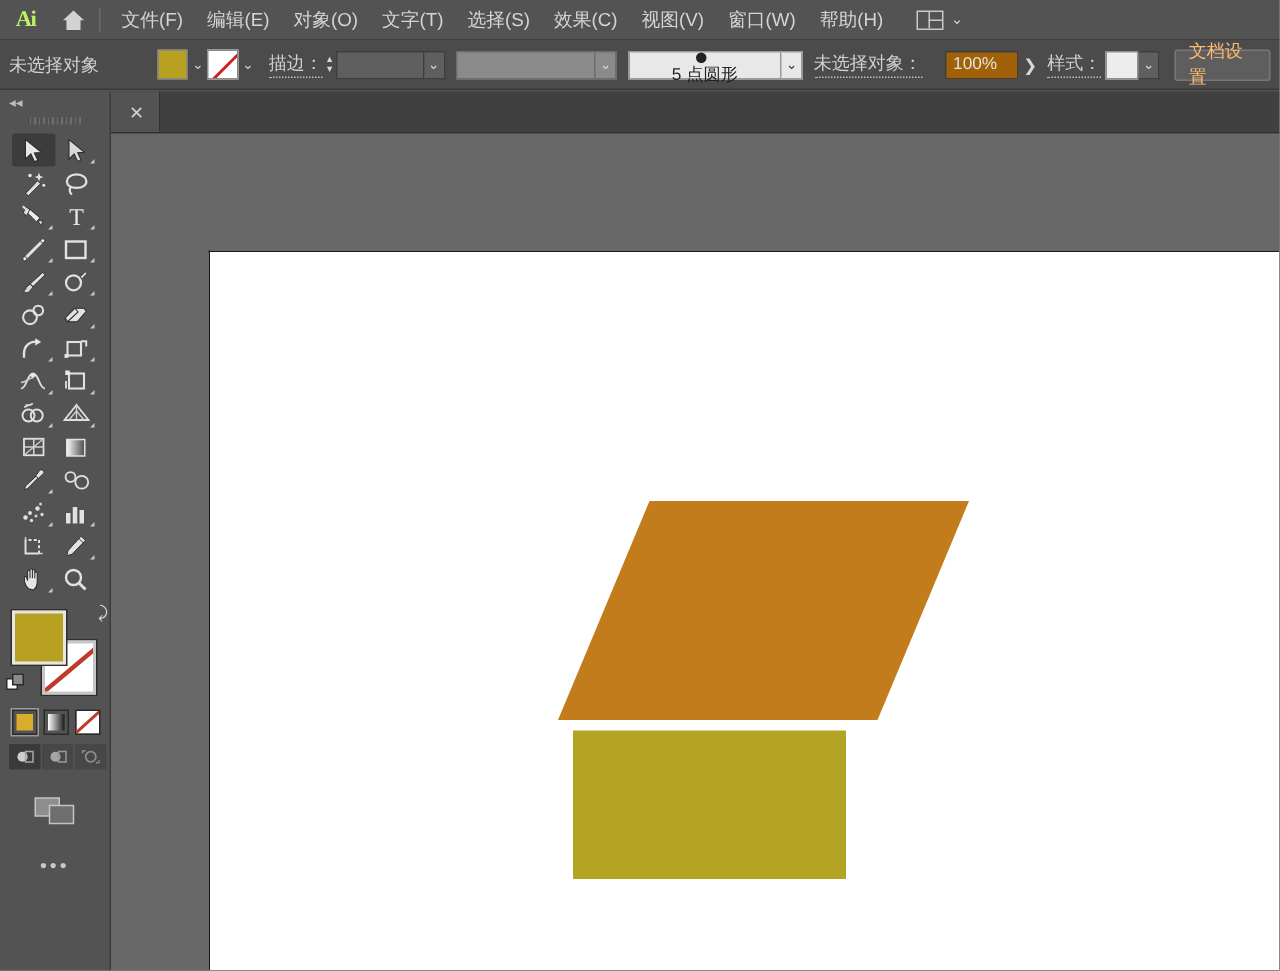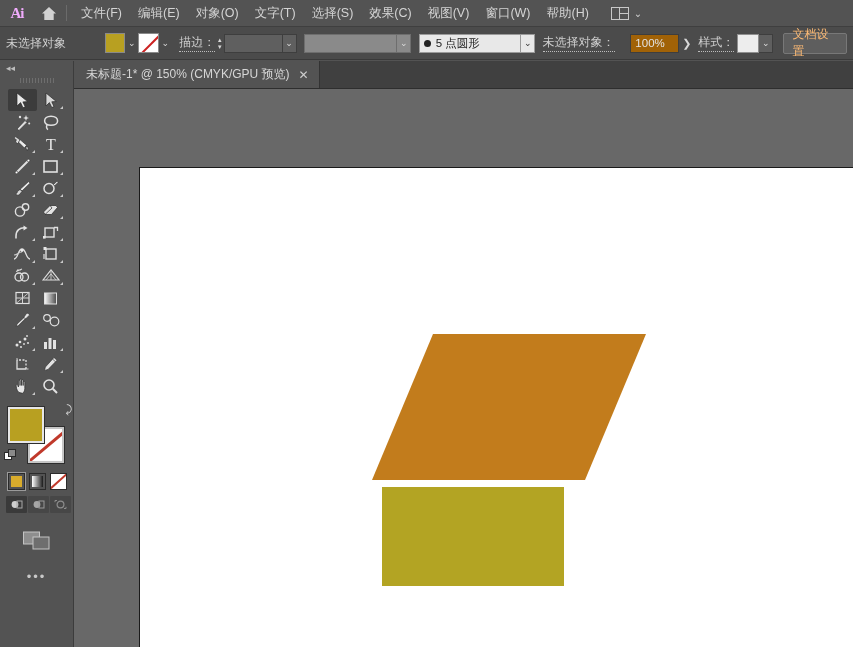--- a/index.html
+++ b/index.html
@@ -15,21 +15,21 @@
   
   .menubar {
     position:absolute; left:0; top:0; width:853px; height:27px;
     background:#535353;
     display:flex; align-items:center;
     border-bottom:1px solid #3f3f3f;
   }
   .ai-logo {
     width:34px; height:27px;
     display:flex; align-items:center; justify-content:center;
-    color:#f0abfc; font-size:15px; font-weight:bold;
+    color:#bef264; font-size:15px; font-weight:bold;
     letter-spacing:-1px;
     font-family:"Liberation Serif",serif;
   }
   .home-icon {
     width:30px; height:27px;
     display:flex; align-items:center; justify-content:center;
   }
   .menu-sep {
     width:1px; height:16px; background:#6b6b6b; margin:0 6px 0 2px;
   }
@@ -85,21 +85,21 @@
   }
   .field {
     height:19px; background:#5f5f5f; border:1px solid #3e3e3e;
     display:flex; align-items:center; padding:0 4px;
     color:#e2e2e2; font-size:11.5px;
   }
   .field.w-stroke { width:62px; }
   .field.w-profile { width:100px; background:#8a8a8a; border-color:#6e6e6e; }
   .field.w-opacity { width:52px; background:#a16207;margin-left:13px; }
   .field.light { background:#e8e8e8; color:#222; border-color:#9a9a9a; }
-  .field.w-style { width:110px; }
+  .field.w-style { width:110px;flex-direction:column; }
   .dropdown-btn {
     width:15px; height:19px; background:#5f5f5f;
     border:1px solid #3e3e3e; border-left:none;
     display:flex; align-items:center; justify-content:center;
     color:#ddd; font-size:9px;
   }
   .dropdown-btn.light { background:#e8e8e8; color:#333; border-color:#9a9a9a; }
   .dot-round {
     width:7px; height:7px; border-radius:50%; background:#222;
     margin-right:5px; flex:none;
@@ -313,21 +313,20 @@
     <div class="cb-gap" style="width:3px"></div>
     <div class="style-swatch"></div>
     <div class="dropdown-btn">⌄</div>
 
     <div class="cb-gap" style="width:10px"></div>
     <div class="doc-setup-btn">文档设置</div>
   </div>
 
   <div class="tabbar">
     <div class="doc-tab">
-      <span>未标题-1* @ 150% (CMYK/GPU 预览)</span>
       <span class="tab-close">✕</span>
     </div>
   </div>
 
   <div class="toolbar">
     <div class="tb-collapse">◂◂</div>
     <div class="tb-grip">
         <span></span>
       </div>
 

